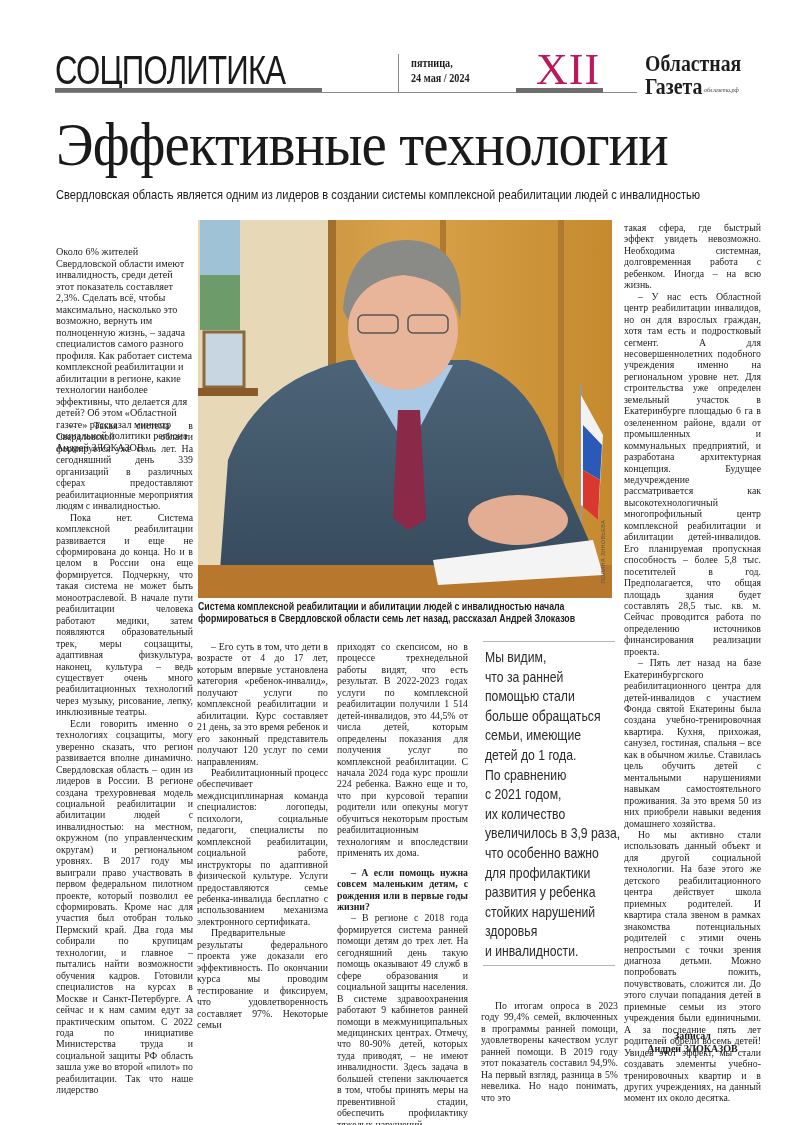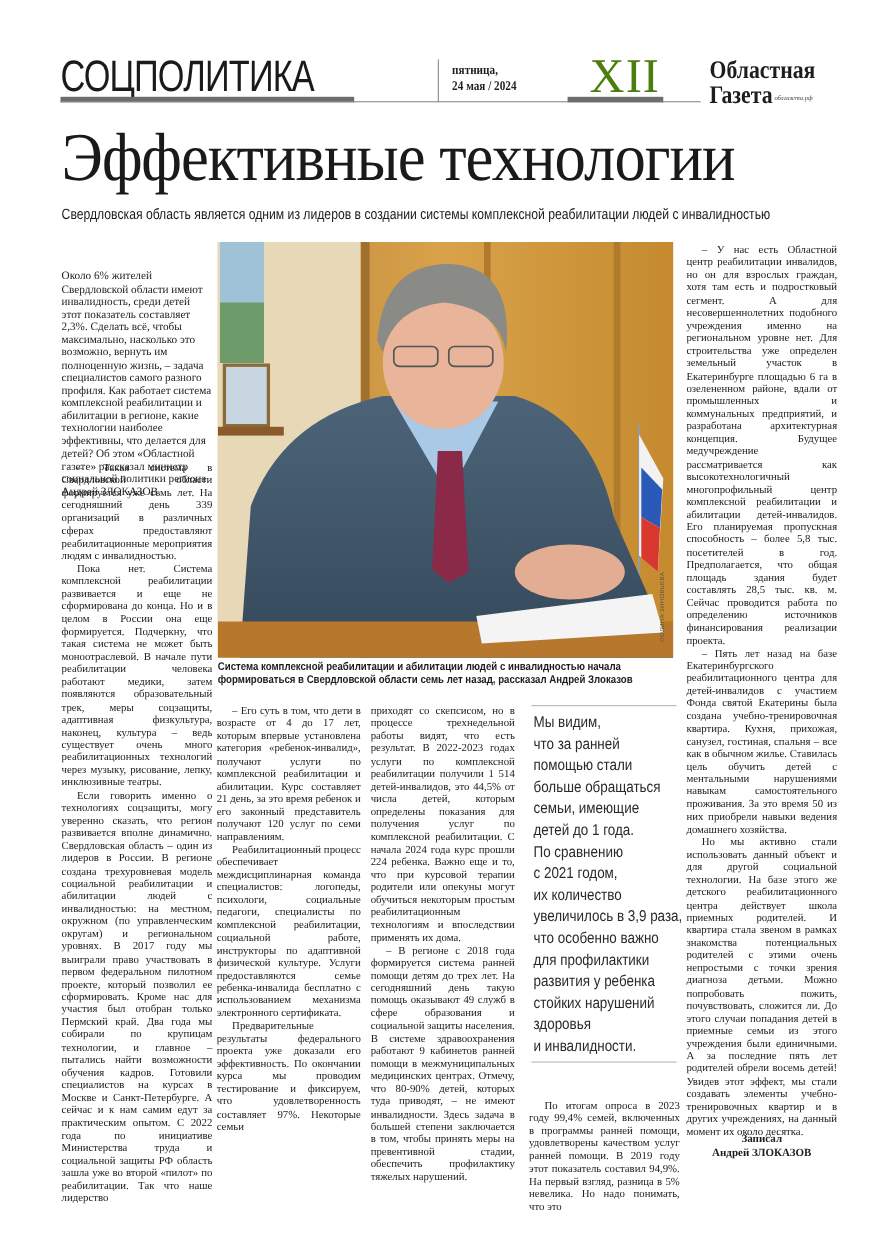--- a/index.html
+++ b/index.html
@@ -5,21 +5,21 @@
   html, body { margin: 0; padding: 0; background: #ffffff; }
   body { width: 800px; height: 1125px; position: relative; overflow: hidden; color: #1d1d1d; }
   .abs { position: absolute; }
 
   
   .rubric { left: 55px; top: 48px; font-family: "Liberation Sans", sans-serif; font-size: 40px; letter-spacing: -1px; transform: scaleX(0.78); transform-origin: left top; color: #1a1a1a; font-weight: 400; }
   .rubric-bar { left: 55px; top: 88px; width: 267px; height: 5px; background: #6d6d6d; }
   .mast-line { left: 55px; top: 92px; width: 582px; height: 1px; background: #8a8a8a; }
   .vsep { left: 398px; top: 54px; width: 1px; height: 39px; background: #8a8a8a; }
   .date { left: 411px; top: 56px; font-family: "Liberation Serif", serif; font-weight: 700; font-size: 12px; line-height: 15px; transform: scaleX(0.85); transform-origin: left top; }
-  .pageno { left: 536px; top: 44px; font-family: "Liberation Serif", serif; font-size: 44px; letter-spacing: 1px; color: #4d7c0f; }
+  .pageno { left: 536px; top: 44px; font-family: "Liberation Serif", serif; font-size: 44px; letter-spacing: 1px; color: #be185d; }
   .pageno-bar { left: 516px; top: 88px; width: 87px; height: 5px; background: #6d6d6d; }
   .brand1 { left: 645px; top: 52px; font-family: "Liberation Serif", serif; font-weight: 700; font-size: 23px; transform: scaleX(0.86); transform-origin: left top; line-height: 24px; }
   .brand2 { left: 645px; top: 75px; font-family: "Liberation Serif", serif; font-weight: 700; font-size: 23px; transform: scaleX(0.86); transform-origin: left top; line-height: 24px; }
   .brand-url { left: 704px; top: 87px; font-family: "Liberation Serif", serif; font-style: italic; font-size: 6px; color: #444; }
 
   .headline { left: 56px; top: 108px; font-family: "Liberation Serif", serif; font-size: 62px; letter-spacing: -1px; transform: scaleX(0.92); transform-origin: left top; color: #1a1a1a; line-height: 72px; }
   .subhead { left: 56px; top: 187px; font-family: "Liberation Sans", sans-serif; font-size: 13.5px; transform: scaleX(0.82); transform-origin: left top; white-space: nowrap; color: #1a1a1a; }
 
   
   .col { font-family: "Liberation Serif", serif; font-size: 9.8px; line-height: 11.45px; text-align: justify; hyphens: auto; color: #222; }
@@ -118,26 +118,28 @@
     <p>Пока нет. Система комплексной реабилитации развивается и еще не сформирована до конца. Но и в целом в России она еще формируется. Подчеркну, что такая система не может быть моноотраслевой. В начале пути реабилитации человека работают медики, затем появляются образовательный трек, меры соцзащиты, адаптивная физкультура, наконец, культура – ведь существует очень много реабилитационных технологий через музыку, рисование, лепку, инклюзивные театры.</p>
     <p>Если говорить именно о технологиях соцзащиты, могу уверенно сказать, что регион развивается вполне динамично. Свердловская область – один из лидеров в России. В регионе создана трехуровневая модель социальной реабилитации и абилитации людей с инвалидностью: на местном, окружном (по управленческим округам) и региональном уровнях. В 2017 году мы выиграли право участвовать в первом федеральном пилотном проекте, который позволил ее сформировать. Кроме нас для участия был отобран только Пермский край. Два года мы собирали по крупицам технологии, и главное – пытались найти возможности обучения кадров. Готовили специалистов на курсах в Москве и Санкт-Петербурге. А сейчас и к нам самим едут за практическим опытом. С 2022 года по инициативе Министерства труда и социальной защиты РФ область зашла уже во второй «пилот» по реабилитации. Так что наше лидерство</p>
   </div>
 <div class="abs col c2">
     <p>– Его суть в том, что дети в возрасте от 4 до 17 лет, которым впервые установлена категория «ребенок-инвалид», получают услуги по комплексной реабилитации и абилитации. Курс составляет 21 день, за это время ребенок и его законный представитель получают 120 услуг по семи направлениям.</p>
     <p>Реабилитационный процесс обеспечивает междисциплинарная команда специалистов: логопеды, психологи, социальные педагоги, специалисты по комплексной реабилитации, социальной работе, инструкторы по адаптивной физической культуре. Услуги предоставляются семье ребенка-инвалида бесплатно с использованием механизма электронного сертификата.</p>
     <p>Предварительные результаты федерального проекта уже доказали его эффективность. По окончании курса мы проводим тестирование и фиксируем, что удовлетворенность составляет 97%. Некоторые семьи</p>
   </div>
 <div class="abs col c3">
     <p class="noind">приходят со скепсисом, но в процессе трехнедельной работы видят, что есть результат. В 2022-2023 годах услуги по комплексной реабилитации получили 1 514 детей-инвалидов, это 44,5% от числа детей, которым определены показания для получения услуг по комплексной реабилитации. С начала 2024 года курс прошли 224 ребенка. Важно еще и то, что при курсовой терапии родители или опекуны могут обучиться некоторым простым реабилитационным технологиям и впоследствии применять их дома.</p>
+    <p class="q">– А если помощь нужна совсем маленьким детям, с рождения или в первые годы жизни?</p>
     <p>– В регионе с 2018 года формируется система ранней помощи детям до трех лет. На сегодняшний день такую помощь оказывают 49 служб в сфере образования и социальной защиты населения. В системе здравоохранения работают 9 кабинетов ранней помощи в межмуниципальных медицинских центрах. Отмечу, что 80-90% детей, которых туда приводят, – не имеют инвалидности. Здесь задача в большей степени заключается в том, чтобы принять меры на превентивной стадии, обеспечить профилактику тяжелых нарушений.</p>
   </div>
 <div class="abs col c4">
     <p>По итогам опроса в 2023 году 99,4% семей, включенных в программы ранней помощи, удовлетворены качеством услуг ранней помощи. В 2019 году этот показатель составил 94,9%. На первый взгляд, разница в 5% невелика. Но надо понимать, что это</p>
   </div>
 <div class="abs col c5">
+    <p class="noind">такая сфера, где быстрый эффект увидеть невозможно. Необходима системная, долговременная работа с ребенком. Иногда – на всю жизнь.</p>
     <p>– У нас есть Областной центр реабилитации инвалидов, но он для взрослых граждан, хотя там есть и подростковый сегмент. А для несовершеннолетних подобного учреждения именно на региональном уровне нет. Для строительства уже определен земельный участок в Екатеринбурге площадью 6 га в озелененном районе, вдали от промышленных и коммунальных предприятий, и разработана архитектурная концепция. Будущее медучреждение рассматривается как высокотехнологичный многопрофильный центр комплексной реабилитации и абилитации детей-инвалидов. Его планируемая пропускная способность – более 5,8 тыс. посетителей в год. Предполагается, что общая площадь здания будет составлять 28,5 тыс. кв. м. Сейчас проводится работа по определению источников финансирования реализации проекта.</p>
     <p>– Пять лет назад на базе Екатеринбургского реабилитационного центра для детей-инвалидов с участием Фонда святой Екатерины была создана учебно-тренировочная квартира. Кухня, прихожая, санузел, гостиная, спальня – все как в обычном жилье. Ставилась цель обучить детей с ментальными нарушениями навыкам самостоятельного проживания. За это время 50 из них приобрели навыки ведения домашнего хозяйства.</p>
     <p>Но мы активно стали использовать данный объект и для другой социальной технологии. На базе этого же детского реабилитационного центра действует школа приемных родителей. И квартира стала звеном в рамках знакомства потенциальных родителей с этими очень непростыми с точки зрения диагноза детьми. Можно попробовать пожить, почувствовать, сложится ли. До этого случаи попадания детей в приемные семьи из этого учреждения были единичными. А за последние пять лет родителей обрели восемь детей! Увидев этот эффект, мы стали создавать элементы учебно-тренировочных квартир и в других учреждениях, на данный момент их около десятка.</p>
   </div>
 
 <div class="abs pq-rule-top"></div>
 <div class="abs pullquote" id="pq">
     <div>Мы видим,</div>
     <div>что за ранней</div>
     <div>помощью стали</div>

